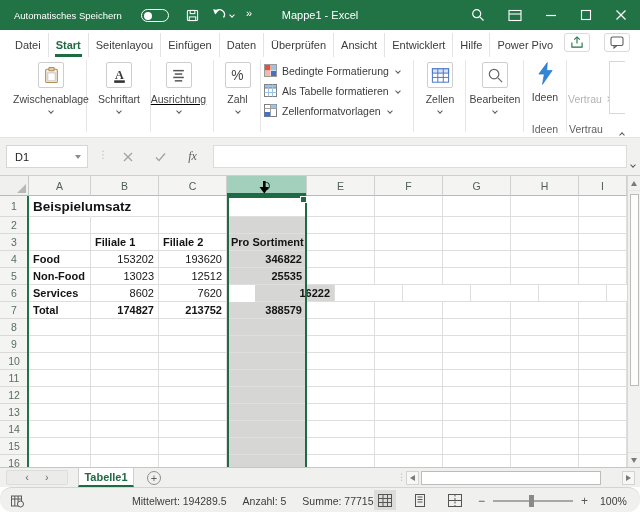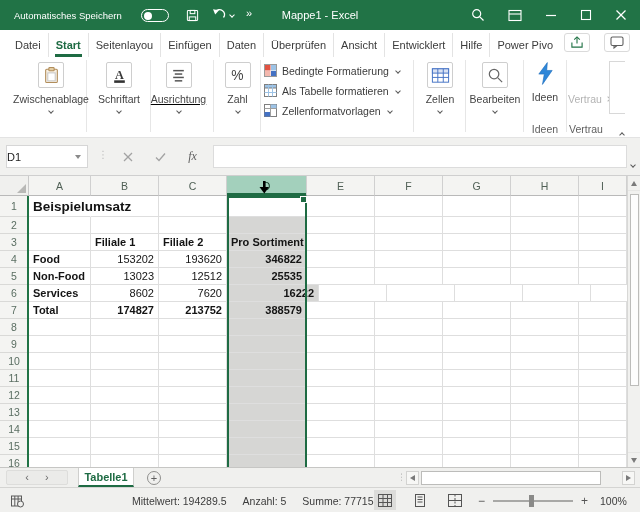--- a/index.html
+++ b/index.html
@@ -37,21 +37,21 @@
 .fv{position:absolute;left:264px;top:4px;}
 .fv-item{display:flex;align-items:center;gap:5px;height:20px;font-size:10.5px;color:#3b3b3b;white-space:nowrap;}
 .fv-item .chev{margin-left:2px;}
 .grp-label{position:absolute;top:66px;font-size:10.5px;color:#5f5f5f;text-align:center;white-space:nowrap;}
 .vert-label{position:absolute;left:568px;top:36px;font-size:10.5px;color:#b3b3b3;display:flex;align-items:center;gap:4px;}
 .vert-label .chev{border-color:#b3b3b3;}
 .vert-btn{position:absolute;left:609px;top:4px;width:16px;height:53px;background:#fff;border:1px solid #d8d8d8;border-right:none;}
 .collapse-chev{position:absolute;left:620px;top:66px;}
 
 .fbar{position:absolute;top:138px;left:0;width:640px;height:38px;background:#f1f1ef;border-bottom:1px solid #cfcfcf;}
-.namebox{position:absolute;left:6px;top:7px;width:82px;height:23px;background:#fff;border:1px solid #d6d6d6;font-size:11px;color:#222;display:flex;align-items:center;padding-left:0;}
+.namebox{position:absolute;left:6px;top:7px;width:82px;height:23px;background:#fff;border:1px solid #d6d6d6;font-size:11px;color:#222;display:flex;align-items:center;padding-left:8px;}
 .dd-tri{width:0;height:0;border-left:3.5px solid transparent;border-right:3.5px solid transparent;border-top:4px solid #8a8a8a;margin-left:auto;margin-right:6px;}
 .fdots{position:absolute;left:98px;top:11px;color:#bdbdbd;font-size:10px;letter-spacing:0;}
 .fbtns{position:absolute;left:112px;top:7px;width:96px;height:23px;display:flex;align-items:center;justify-content:space-around;}
 .fx{font-family:"Liberation Serif",serif;font-style:italic;font-size:12px;color:#5f5f5f;}
 .finput{position:absolute;left:213px;top:7px;width:414px;height:23px;background:#fff;border:1px solid #dcdcdc;}
 .fexpand{position:absolute;left:631px;top:15px;}
 
 .grid{position:absolute;top:176px;left:0;width:627px;height:291px;background:#fff;overflow:hidden;}
 .grow{display:flex;}
 .corner{background:#f0f0ee;border-right:1px solid #c9c9c9;border-bottom:1px solid #b9b9b9;position:relative;flex:0 0 auto;}
@@ -80,21 +80,21 @@
 .tri.right{border-top:3.5px solid transparent;border-bottom:3.5px solid transparent;border-left:5px solid #7a7a7a;}
 
 .sheetbar{position:absolute;top:467px;left:0;width:640px;height:20px;background:#f0f0ee;border-top:1px solid #c6c6c4;}
 .nav{position:absolute;left:6px;top:2px;width:62px;height:15px;background:#ebebe9;border:1px solid #dddddb;border-radius:2px;display:flex;align-items:center;justify-content:center;gap:16px;color:#6a6a6a;font-size:11px;line-height:11px;}
 .stab{position:absolute;left:78px;top:0;width:56px;height:19px;background:#fff;border-left:1px solid #cfcfcd;border-right:1px solid #cfcfcd;border-bottom:2px solid #1e6b43;color:#1e6b43;font-weight:bold;font-size:11px;display:flex;align-items:center;justify-content:center;}
 .addsheet{position:absolute;left:147px;top:3px;width:14px;height:14px;border:1px solid #8f8f8d;border-radius:50%;color:#5f5f5f;font-size:11px;line-height:11px;display:flex;align-items:center;justify-content:center;}
 .sdots{position:absolute;left:397px;top:4px;color:#b5b5b5;font-size:9px;}
 .hs-btn{position:absolute;top:2.5px;width:13px;height:14px;background:#f7f7f5;border:1px solid #d3d3d1;display:flex;align-items:center;justify-content:center;}
 .hs-thumb{position:absolute;left:421px;top:2.5px;width:180px;height:14px;background:#fff;border:1px solid #bcbcba;}
 
-.statusbar{position:absolute;top:487px;left:0;width:640px;height:25px;background:#f0f0ee;border-top:1px solid #d4d4d2;}
+.statusbar{position:absolute;top:487px;left:0;width:640px;height:25px;background:#f0f0ee;border-top:1px solid #d4d4d2;border-radius:12px;}
 .sb-icon{position:absolute;left:10px;top:6px;}
 .sb-stats{position:absolute;left:132px;top:0;height:25px;display:flex;align-items:center;gap:16px;font-size:10.5px;color:#3c3c3c;white-space:nowrap;}
 .views{position:absolute;left:374px;top:2px;display:flex;gap:13px;}
 .vbtn{width:22px;height:20px;display:flex;align-items:center;justify-content:center;}
 .vbtn.sel{background:#dcdcda;}
 .zoomctl{position:absolute;left:478px;top:0;height:25px;display:flex;align-items:center;gap:8px;color:#555;font-size:12px;}
 .ztrack{position:relative;width:80px;height:2px;background:#a8a8a6;}
 .zthumb{position:absolute;left:36px;top:-5px;width:5px;height:12px;background:#8a8a88;}
 .zoomlabel{font-size:10.5px;color:#3c3c3c;margin-left:4px;}
 </style>
@@ -396,21 +396,21 @@
         <div class="cell" style="width: 68px; height: 17px;"></div>
         <div class="cell" style="width: 68px; height: 17px;"></div>
         <div class="cell" style="width: 68px; height: 17px;"></div>
         <div class="cell" style="width: 48px; height: 17px;"></div>
       </div>
       <div class="grow">
         <div class="rhcell" style="width: 29px; height: 17px;">6</div>
         <div class="cell bold" style="width: 62px; height: 17px;">Services</div>
         <div class="cell right" style="width: 68px; height: 17px;">8602</div>
         <div class="cell right" style="width: 68px; height: 17px;">7620</div>
-        <div class="cell bold right selfill" style="width: 92px; height: 17px;">16222</div>
+        <div class="cell bold right selfill" style="width: 80px; height: 17px; margin-left: 28px;">16222</div>
         <div class="cell" style="width: 68px; height: 17px;"></div>
         <div class="cell" style="width: 68px; height: 17px;"></div>
         <div class="cell" style="width: 68px; height: 17px;"></div>
         <div class="cell" style="width: 68px; height: 17px;"></div>
         <div class="cell" style="width: 48px; height: 17px;"></div>
       </div>
       <div class="grow">
         <div class="rhcell" style="width: 29px; height: 17px;">7</div>
         <div class="cell bold" style="width: 62px; height: 17px;">Total</div>
         <div class="cell bold right" style="width: 68px; height: 17px;">174827</div>

